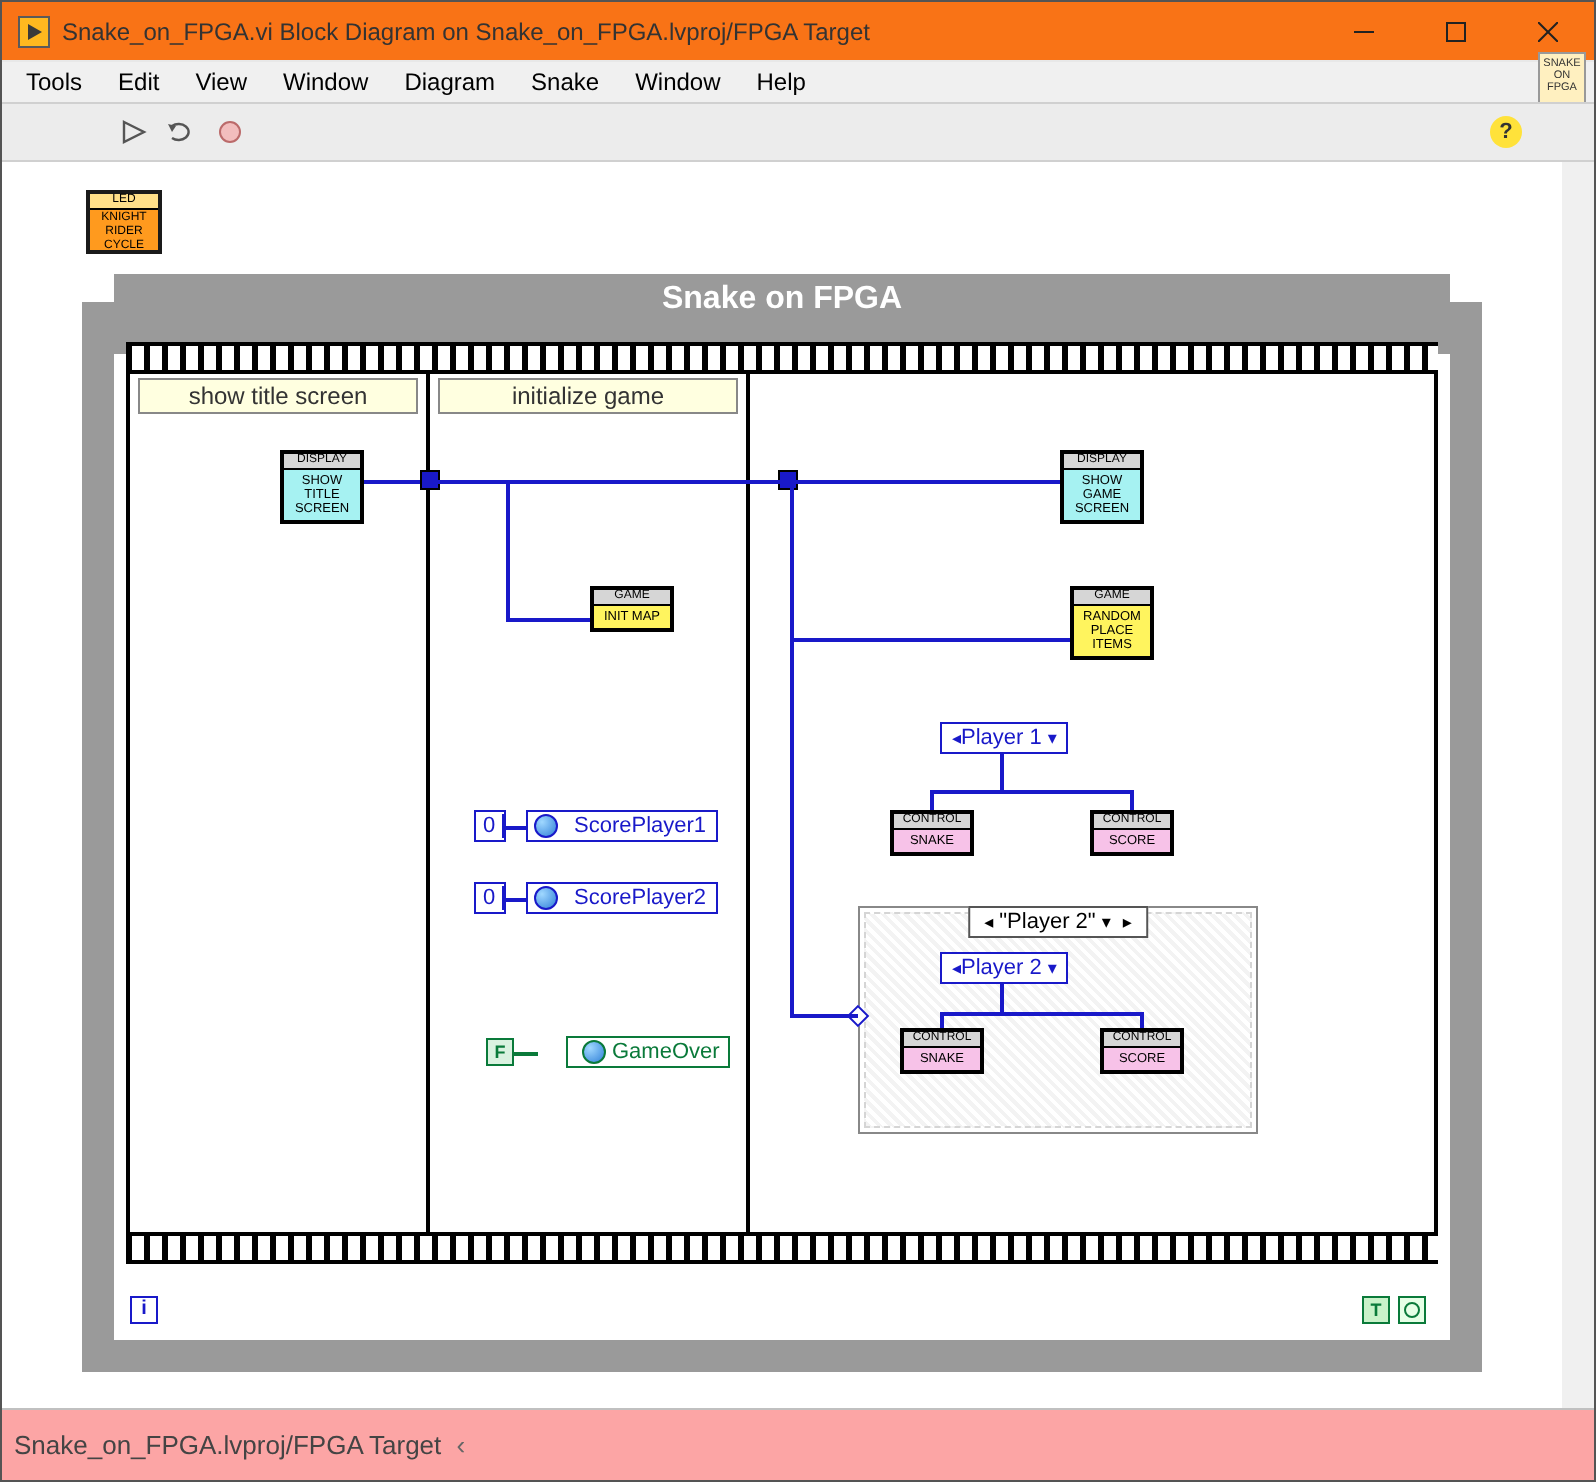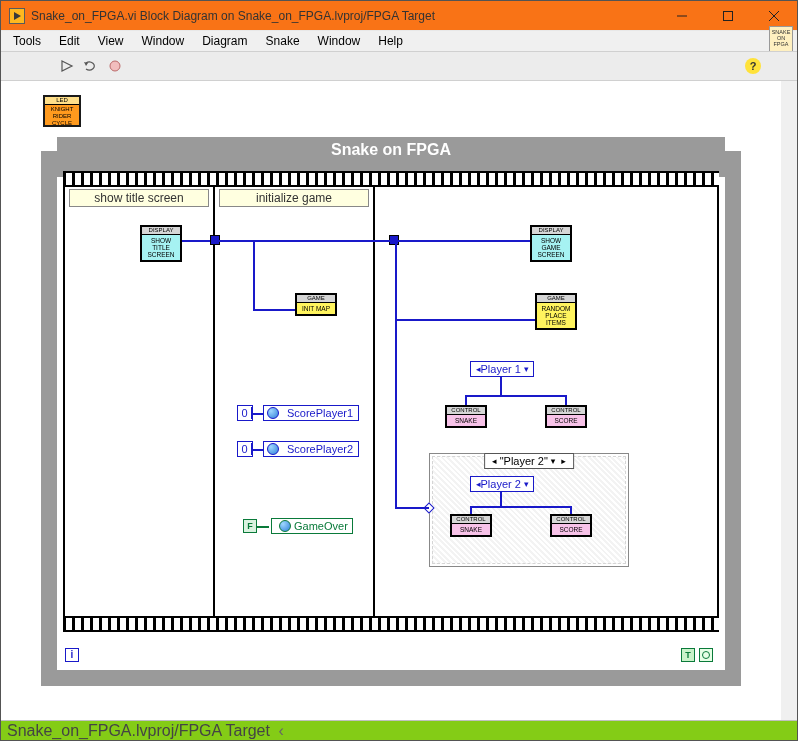--- a/index.html
+++ b/index.html
@@ -68,21 +68,21 @@
 .case-box::before{ content:""; position:absolute; inset:2px; border:1px dashed #888; background-image: repeating-linear-gradient(45deg,#ddd 0 2px,transparent 2px 4px); opacity:0.35;}
 .case-hdr { position:absolute; top:-1px; left:50%; transform:translateX(-50%); background:#fff; border:1px solid #555; font-size:11px; padding:0 4px; height:16px; display:flex; align-items:center;}
 .case-hdr .arr{ font-size:9px; padding:0 3px;}
 
 .iter { position:absolute; width:14px; height:14px; border:1px solid #1919c9; color:#1919c9; font-size:10px; font-weight:bold; text-align:center; line-height:12px; background:#fff;}
 .stop-ctrl{ position:absolute; right:12px; bottom:8px; display:flex; gap:4px;}
 .stop-ctrl .t{ width:14px; height:14px; border:1px solid #0a7a3a; background:#c9f2c9; color:#0a7a3a; font-size:9px; font-weight:bold; text-align:center; line-height:12px;}
 .stop-ctrl .s{ width:14px; height:14px; border:1px solid #0a7a3a; background:#e6ffe6; position:relative;}
 .stop-ctrl .s::after{content:""; position:absolute; inset:2px; border:1px solid #0a7a3a; border-radius:50%;}
 
-.statusbar { height:20px; border-top:1px solid #c0c0c0; display:flex; align-items:center; padding:0 6px; font-size:16px; color:#444; background:#84cc16;}
+.statusbar { height:36px; border-top:1px solid #c0c0c0; display:flex; align-items:center; padding:0 6px; font-size:13px; color:#444; background:#fca5a5;}
 .statusbar .sep::after{ content:" ‹"; color:#666; margin-left:4px;}
 </style>
 </head>
 <body>
 
 <div class="window">
   <div class="titlebar">
     <div class="icon"></div>
     <div class="title">Snake_on_FPGA.vi Block Diagram on Snake_on_FPGA.lvproj/FPGA Target</div>
     <div class="winbtns">
@@ -187,21 +187,21 @@
               <div class="const-box" style="left:22px; top:256px;">
                 <div class="num">0</div>
               </div>
               <div class="const-box global" style="left:48px; top:256px;">
                 <div class="globe"></div>
                 <div class="lbl">ScorePlayer2</div>
               </div>
               <div class="wire wh" style="left:38px; top:264px; width:10px;"></div>
 
               <div class="bool-const" style="left:28px; top:334px;">F</div>
-              <div class="gover" style="left:56px; top:333px;">
+              <div class="gover" style="left:68px; top:333px;">
                 <div class="globe"></div>
                 <span>GameOver</span>
               </div>
               <div class="wire wh" style="left:42px; top:341px; width:12px; background:#0a7a3a;"></div>
             </div>
 
             <div class="frame" style="flex:1">
 
               <div class="wire wh" style="left:0; top:55px; width:155px;"></div>
               <div class="wire wv" style="left:20px; top:55px; height:80px;"></div>

